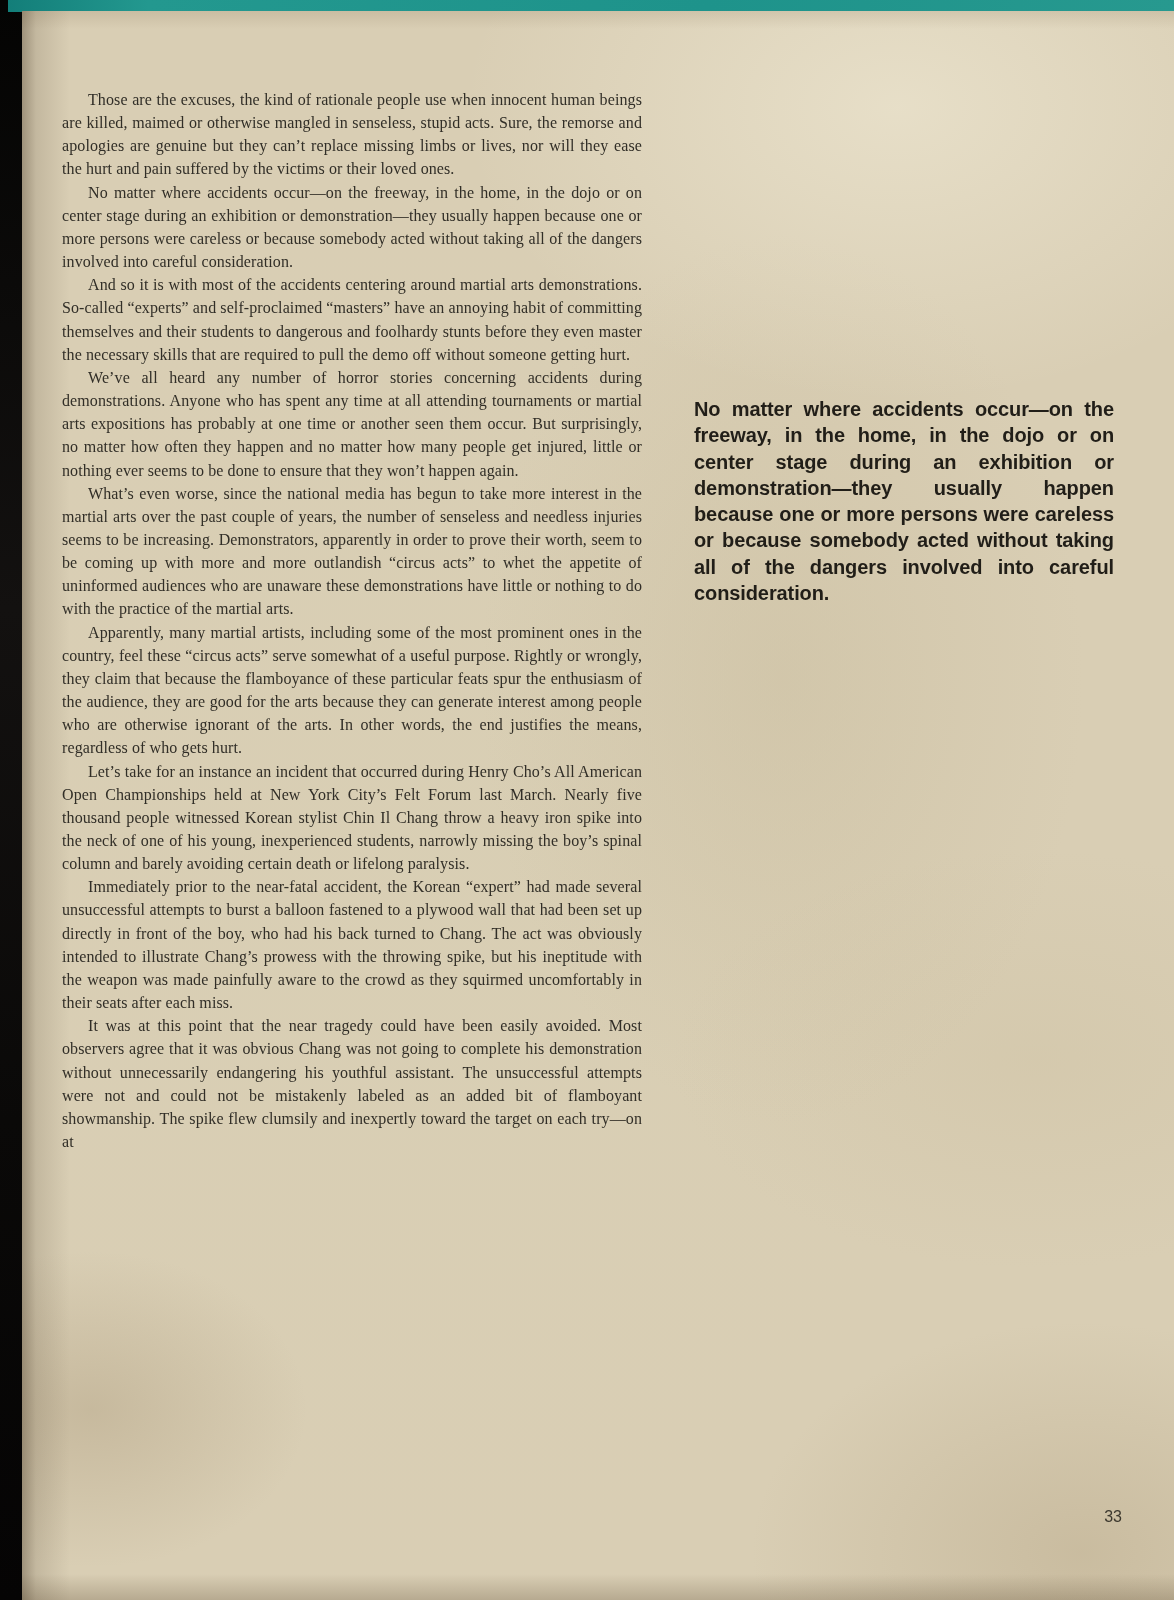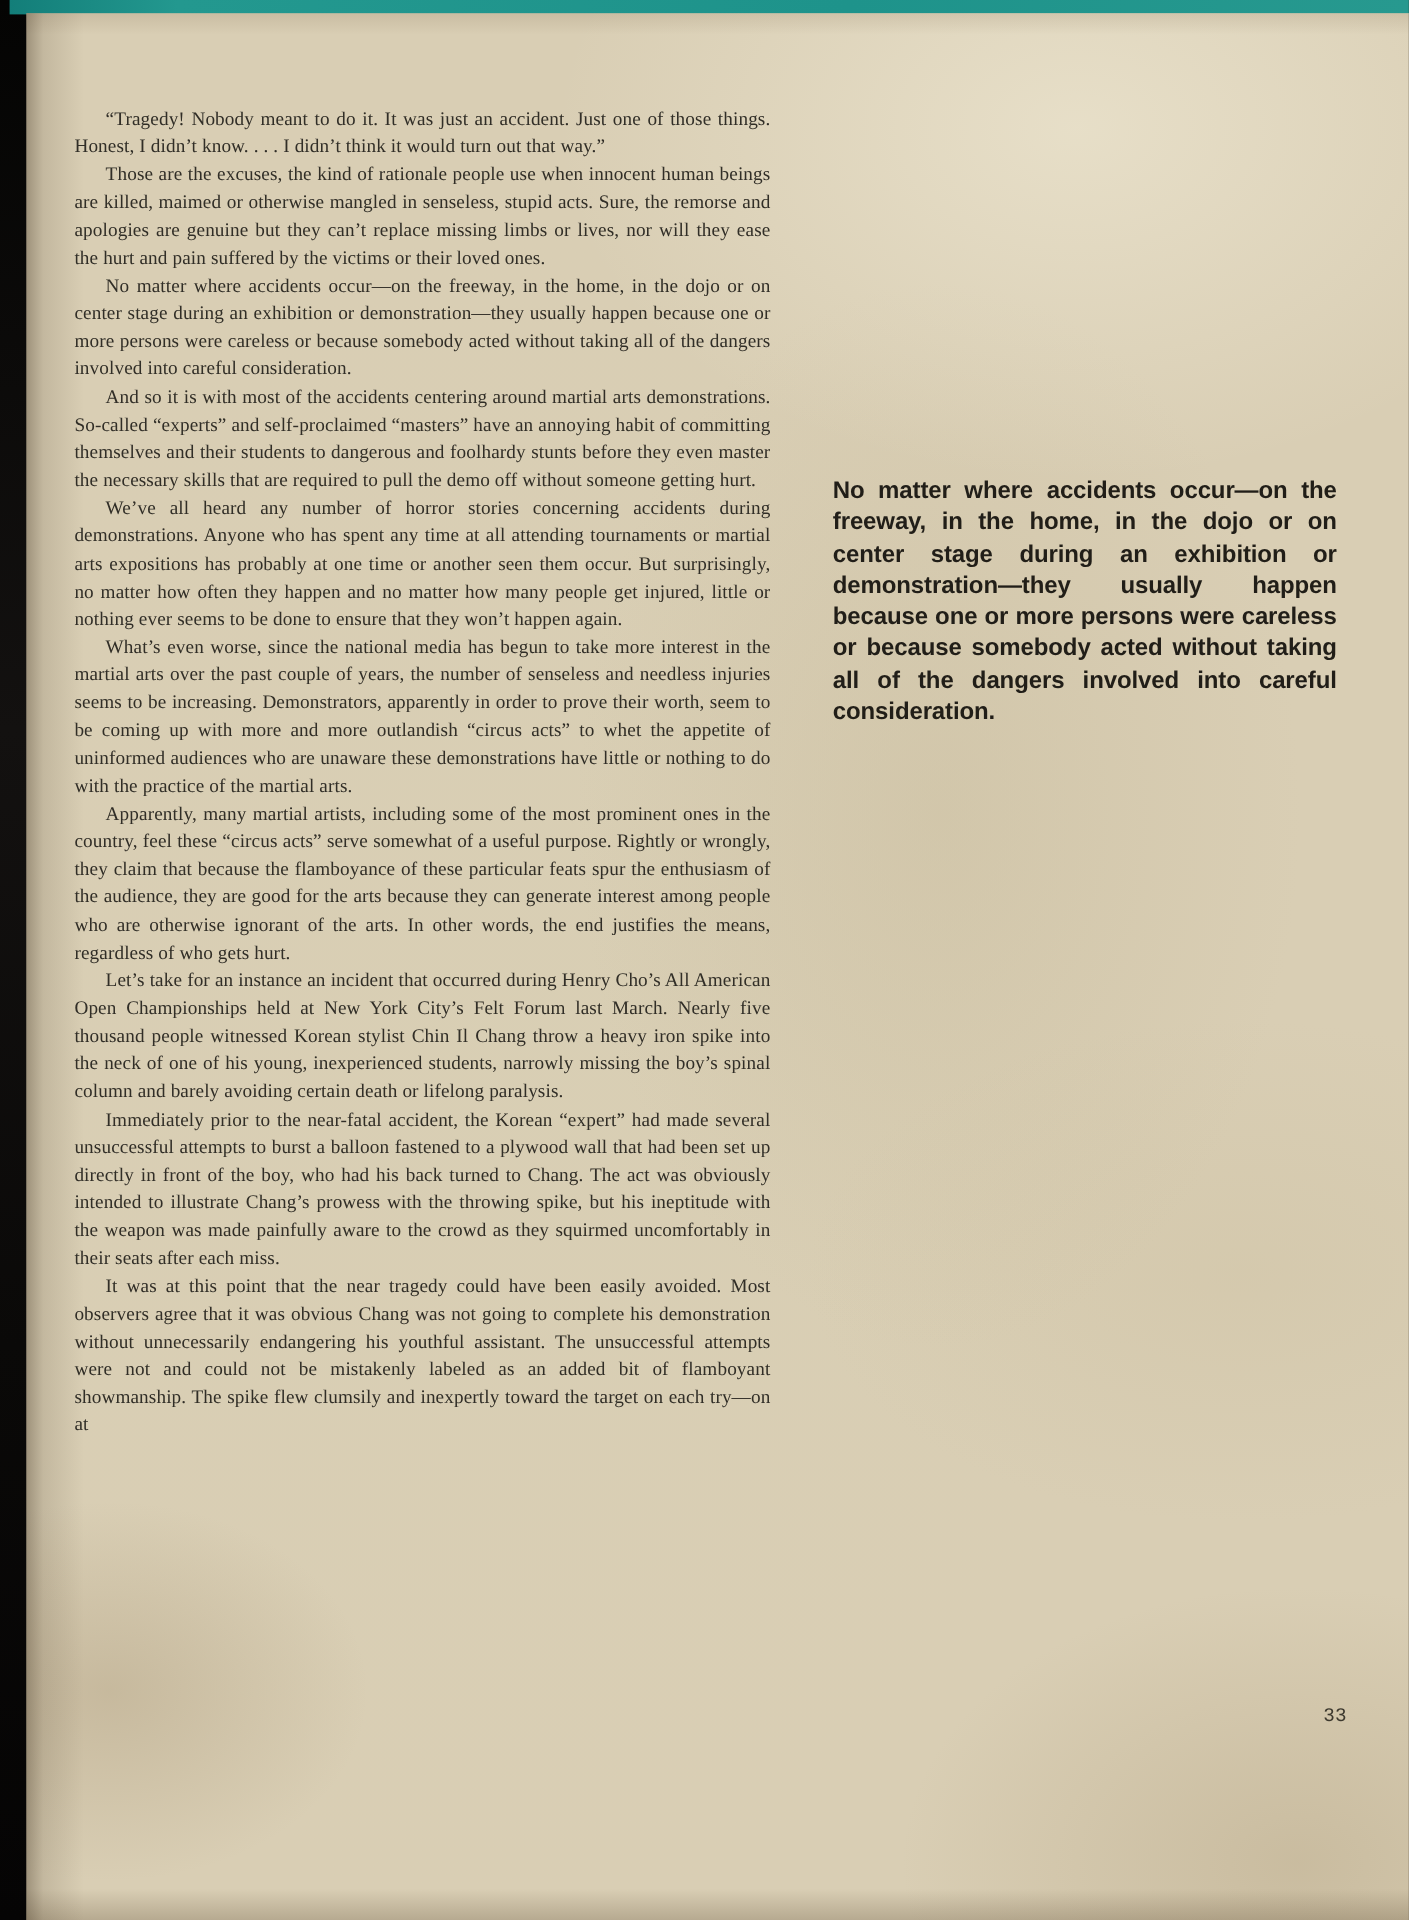--- a/index.html
+++ b/index.html
@@ -71,36 +71,35 @@
     font-weight: bold;
     font-size: 20px;
     line-height: 26.3px;
     text-align: justify;
     letter-spacing: -0.1px;
   }
 
   .page-number {
     position: absolute;
     right: 52px;
-    top: 1410px;                
+    top: 1497px;                
     color: #3c382e;
     font-size: 16px;
-    font-family: Liberation Mono, monospace;
+    font-family: Liberation Sans, sans-serif;
   }
 </style>
 </head>
 <body>
 
 <div class="edge-black"></div>
 <div class="edge-teal"></div>
 
 <div class="paper">
 
   <div class="article-column">
-    <p>“Tragedy! Nobody meant to do it. It was just an accident. Just one of those things. Honest, I didn’t know. . . . I didn’t think it would turn out that way.”</p>
     <p>Those are the excuses, the kind of rationale people use when innocent human beings are killed, maimed or otherwise mangled in senseless, stupid acts. Sure, the remorse and apologies are genuine but they can’t replace missing limbs or lives, nor will they ease the hurt and pain suffered by the victims or their loved ones.</p>
     <p>No matter where accidents occur—on the freeway, in the home, in the dojo or on center stage during an exhibition or demonstration—they usually happen because one or more persons were careless or because somebody acted without taking all of the dangers involved into careful consideration.</p>
     <p>And so it is with most of the accidents centering around martial arts demonstrations. So-called “experts” and self-proclaimed “masters” have an annoying habit of committing themselves and their students to dangerous and foolhardy stunts before they even master the necessary skills that are required to pull the demo off without someone getting hurt.</p>
     <p>We’ve all heard any number of horror stories concerning accidents during demonstrations. Anyone who has spent any time at all attending tournaments or martial arts expositions has probably at one time or another seen them occur. But surprisingly, no matter how often they happen and no matter how many people get injured, little or nothing ever seems to be done to ensure that they won’t happen again.</p>
     <p>What’s even worse, since the national media has begun to take more interest in the martial arts over the past couple of years, the number of senseless and needless injuries seems to be increasing. Demonstrators, apparently in order to prove their worth, seem to be coming up with more and more outlandish “circus acts” to whet the appetite of uninformed audiences who are unaware these demonstrations have little or nothing to do with the practice of the martial arts.</p>
     <p>Apparently, many martial artists, including some of the most prominent ones in the country, feel these “circus acts” serve somewhat of a useful purpose. Rightly or wrongly, they claim that because the flamboyance of these particular feats spur the enthusiasm of the audience, they are good for the arts because they can generate interest among people who are otherwise ignorant of the arts. In other words, the end justifies the means, regardless of who gets hurt.</p>
     <p>Let’s take for an instance an incident that occurred during Henry Cho’s All American Open Championships held at New York City’s Felt Forum last March. Nearly five thousand people witnessed Korean stylist Chin Il Chang throw a heavy iron spike into the neck of one of his young, inexperienced students, narrowly missing the boy’s spinal column and barely avoiding certain death or lifelong paralysis.</p>
     <p>Immediately prior to the near-fatal accident, the Korean “expert” had made several unsuccessful attempts to burst a balloon fastened to a plywood wall that had been set up directly in front of the boy, who had his back turned to Chang. The act was obviously intended to illustrate Chang’s prowess with the throwing spike, but his ineptitude with the weapon was made painfully aware to the crowd as they squirmed uncomfortably in their seats after each miss.</p>
     <p>It was at this point that the near tragedy could have been easily avoided. Most observers agree that it was obvious Chang was not going to complete his demonstration without unnecessarily endangering his youthful assistant. The unsuccessful attempts were not and could not be mistakenly labeled as an added bit of flamboyant showmanship. The spike flew clumsily and inexpertly toward the target on each try—on at</p>
   </div>

